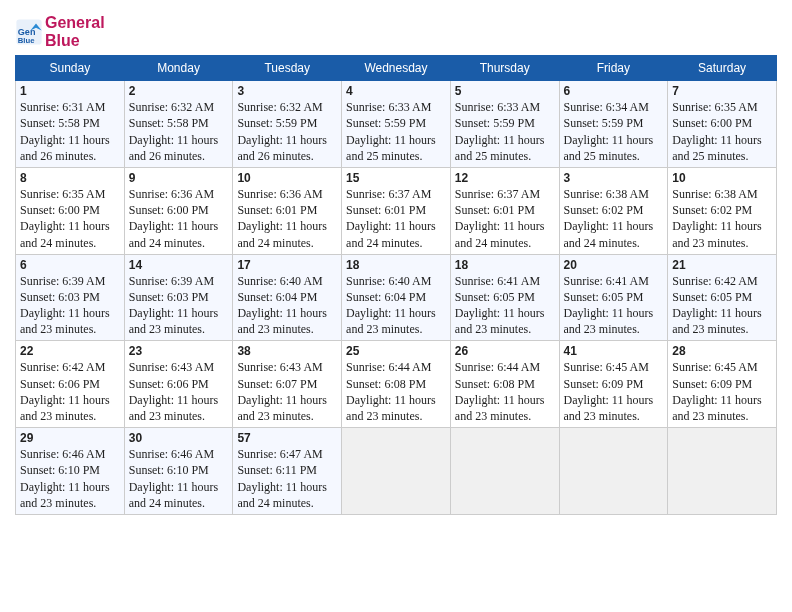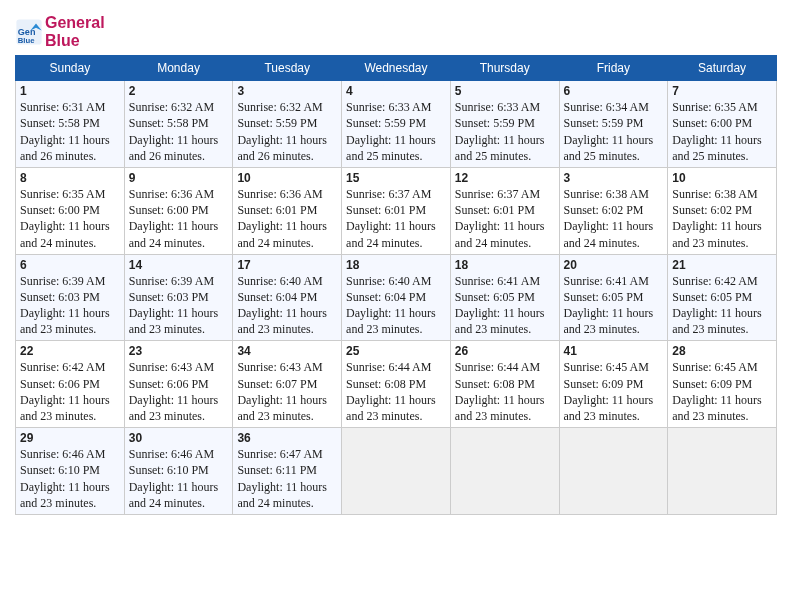--- a/index.html
+++ b/index.html
@@ -225,21 +225,21 @@
         <tr>
           <td>
     <span class="day-num">22</span>
     <span class="day-info">Sunrise: 6:42 AM<br>Sunset: 6:06 PM<br>Daylight: 11 hours and 23 minutes.</span>
   </td>
           <td>
     <span class="day-num">23</span>
     <span class="day-info">Sunrise: 6:43 AM<br>Sunset: 6:06 PM<br>Daylight: 11 hours and 23 minutes.</span>
   </td>
           <td>
-    <span class="day-num">34</span>
+    <span class="day-num">38</span>
     <span class="day-info">Sunrise: 6:43 AM<br>Sunset: 6:07 PM<br>Daylight: 11 hours and 23 minutes.</span>
   </td>
           <td>
     <span class="day-num">25</span>
     <span class="day-info">Sunrise: 6:44 AM<br>Sunset: 6:08 PM<br>Daylight: 11 hours and 23 minutes.</span>
   </td>
           <td>
     <span class="day-num">26</span>
     <span class="day-info">Sunrise: 6:44 AM<br>Sunset: 6:08 PM<br>Daylight: 11 hours and 23 minutes.</span>
   </td>
@@ -255,21 +255,21 @@
         <tr>
           <td>
     <span class="day-num">29</span>
     <span class="day-info">Sunrise: 6:46 AM<br>Sunset: 6:10 PM<br>Daylight: 11 hours and 23 minutes.</span>
   </td>
           <td>
     <span class="day-num">30</span>
     <span class="day-info">Sunrise: 6:46 AM<br>Sunset: 6:10 PM<br>Daylight: 11 hours and 24 minutes.</span>
   </td>
           <td>
-    <span class="day-num">36</span>
+    <span class="day-num">57</span>
     <span class="day-info">Sunrise: 6:47 AM<br>Sunset: 6:11 PM<br>Daylight: 11 hours and 24 minutes.</span>
   </td>
           <td class="empty-cell"></td>
           <td class="empty-cell"></td>
           <td class="empty-cell"></td>
           <td class="empty-cell"></td>
         </tr>
       </tbody>
   </table>
 </div>

